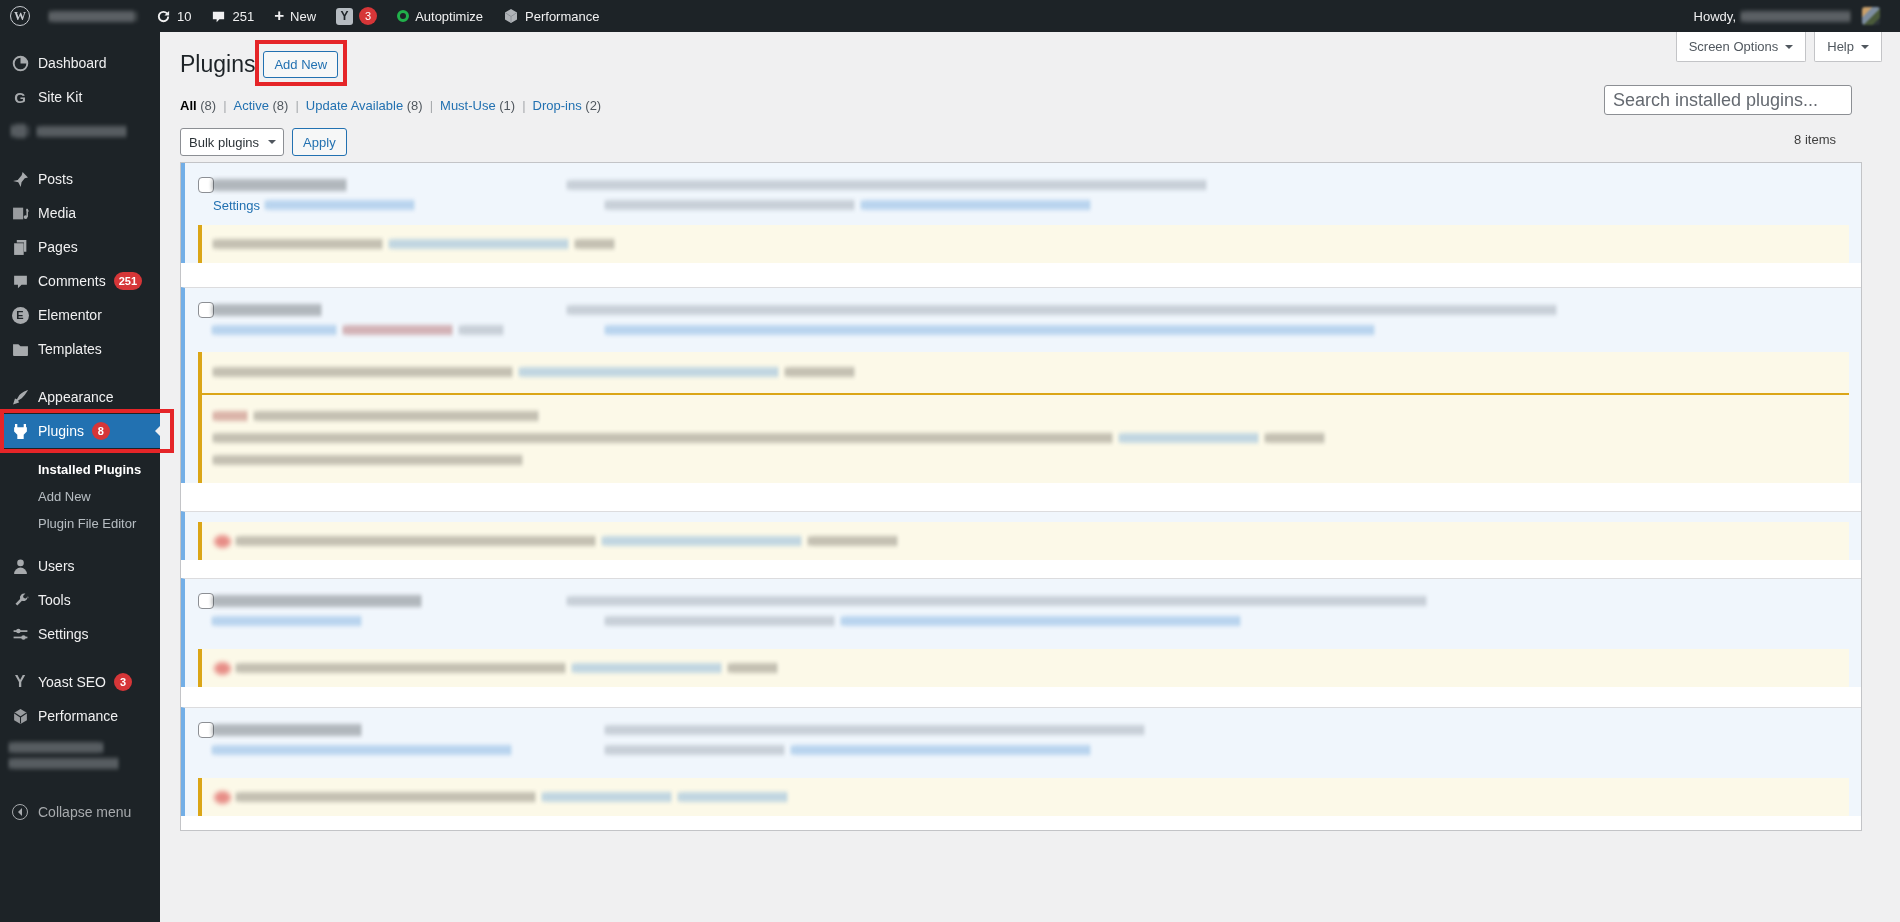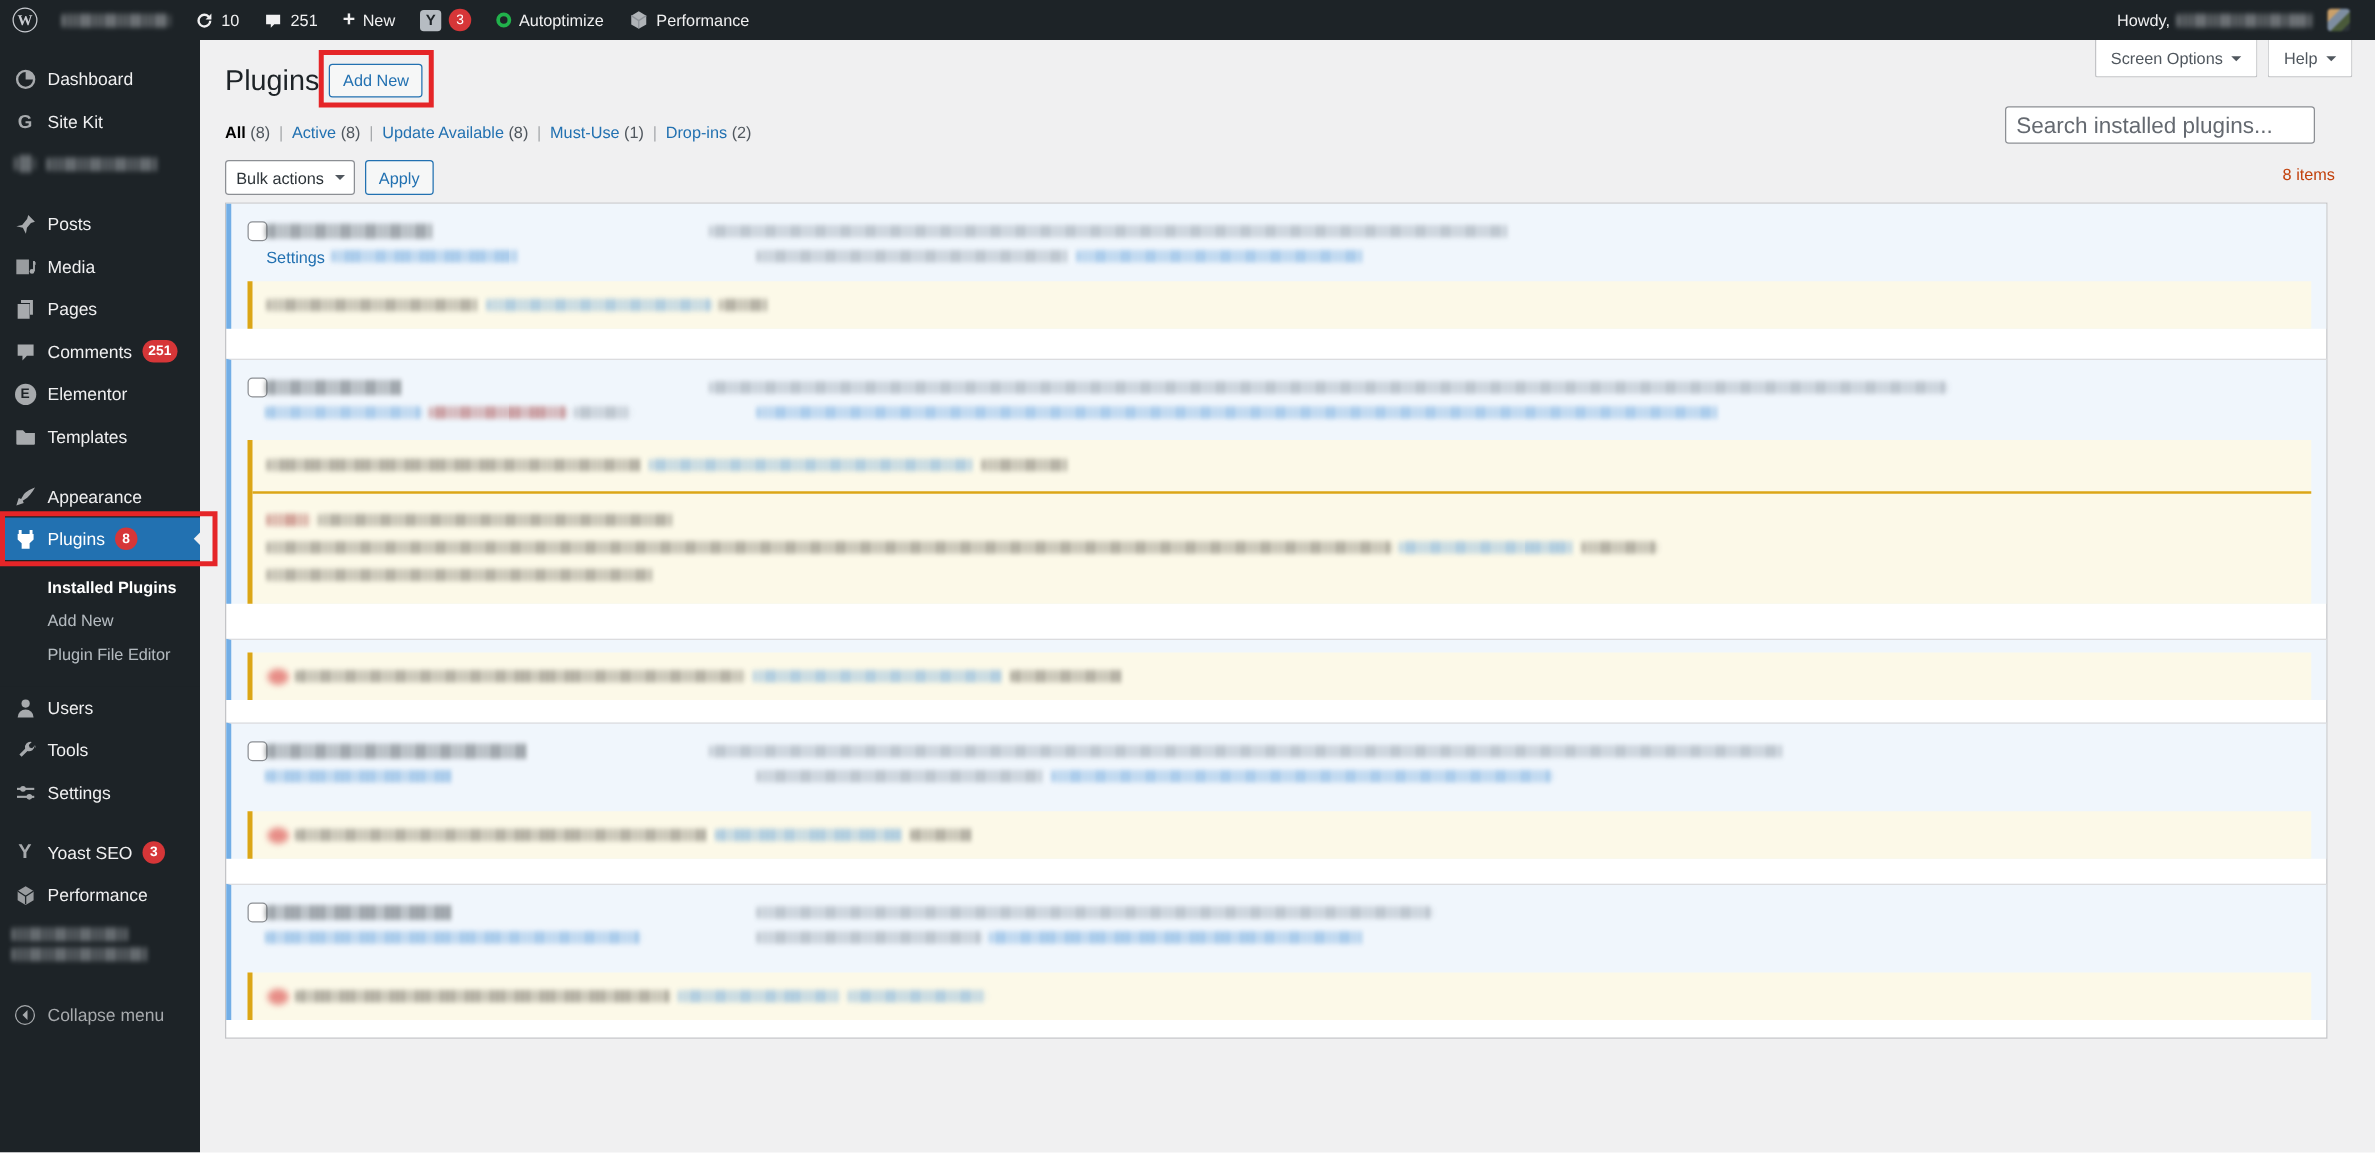--- a/index.html
+++ b/index.html
@@ -95,21 +95,21 @@
   .search-box input { width:248px; height:30px; border:1px solid #8c8f94; border-radius:3px;
     padding:0 8px; font-size:18px; font-family:inherit; color:#2c3338; background:#fff; }
   .search-box input::placeholder { color:#646970; }
 
   .controls { position:absolute; left:20px; top:96px; display:flex; gap:8px; align-items:center; }
   .fake-select { height:28px; background:#fff; border:1px solid #8c8f94; border-radius:3px;
     padding:0 24px 0 8px; display:flex; align-items:center; color:#2c3338; position:relative; cursor:pointer; }
   .fake-select .sel-caret { position:absolute; right:7px; top:11px; width:0; height:0;
     border:4px solid transparent; border-top-color:#50575e; }
   .btn-apply { height:28px; }
-  .items-count { position:absolute; right:32px; top:100px; color:#c2410c;margin-left:24px; }
+  .items-count { position:absolute; right:64px; top:100px; color:#404040;margin-left:24px; }
 
   
   .plugins-table { position:absolute; left:20px; top:130px; width:1682px; background:#fff;
     border:1px solid #c3c4c7; }
   .thead { display:grid; grid-template-columns:32px 355px 1fr; height:34px; align-items:center;
     background:#fff; border-bottom:1px solid #c3c4c7; color:#1d2327; font-size:13.5px; }
   .checkbox { width:16px; height:16px; border:1px solid #8c8f94; border-radius:4px; background:#fff; display:block; cursor:pointer; }
   .cb-cell { padding-left:13px; }
 
   .plugin-row { background:#f0f6fc; border-left:4px solid #72aee6; border-top:1px solid #dcdcde; }
@@ -390,21 +390,21 @@
       <span class="filter-sep">|</span>
       <span class="filter-link"><span>Drop-ins </span><span class="filter-count">(2)</span></span>
     </div>
 
   <div class="search-box">
     <input type="text" placeholder="Search installed plugins..." style="">
   </div>
 
   <div class="controls">
     <span class="fake-select">
-      <span>Bulk actions</span>
+      <span>Bulk plugins</span>
       <span class="sel-caret"></span>
     </span>
     <button class="btn-secondary btn-apply">Apply</button>
   </div>
   <div class="items-count">8 items</div>
 
   <div class="plugins-table">
     <div id="plugin-rows">
         <div class="plugin-row">
           <div class="row-top">

